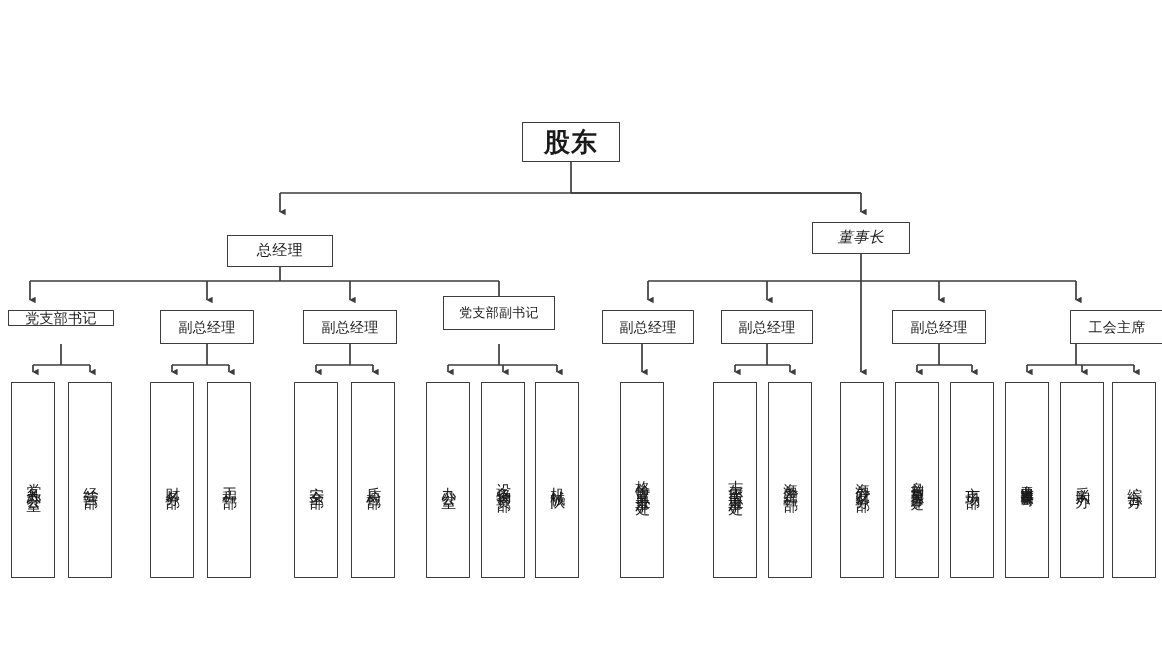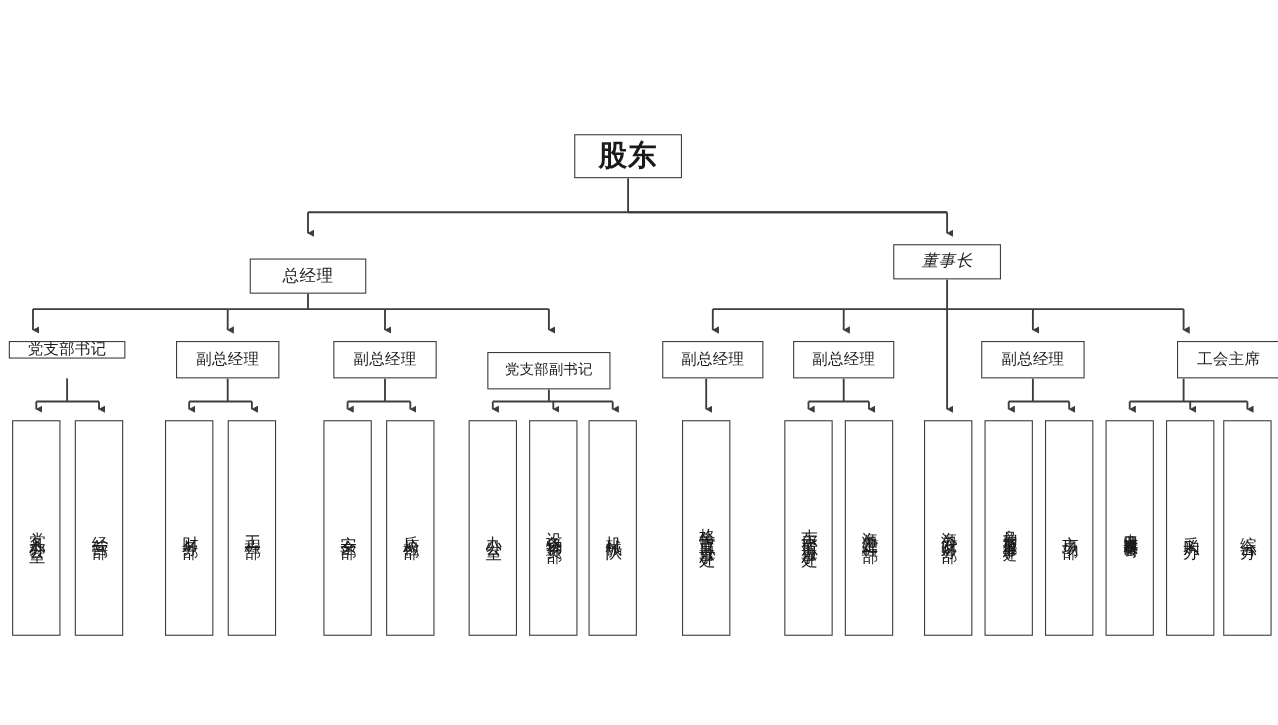--- a/index.html
+++ b/index.html
@@ -151,21 +151,21 @@
 
   <div class="node lvl3" style="left:8px;top:310px;width:106px;height:16px;">
     <span class="label">党支部书记</span>
   </div>
   <div class="node lvl3" style="left:160px;top:310px;width:94px;height:34px;">
     <span class="label">副总经理</span>
   </div>
   <div class="node lvl3" style="left:303px;top:310px;width:94px;height:34px;">
     <span class="label">副总经理</span>
   </div>
-  <div class="node lvl3" style="left:443px;top:320px;width:112px;height:34px;font-size:13px;">
+  <div class="node lvl3" style="left:443px;top:296px;width:112px;height:34px;font-size:13px;">
     <span class="label">党支部副书记</span>
   </div>
   <div class="node lvl3" style="left:602px;top:310px;width:92px;height:34px;">
     <span class="label">副总经理</span>
   </div>
   <div class="node lvl3" style="left:721px;top:310px;width:92px;height:34px;">
     <span class="label">副总经理</span>
   </div>
   <div class="node lvl3" style="left:892px;top:310px;width:94px;height:34px;">
     <span class="label">副总经理</span>

